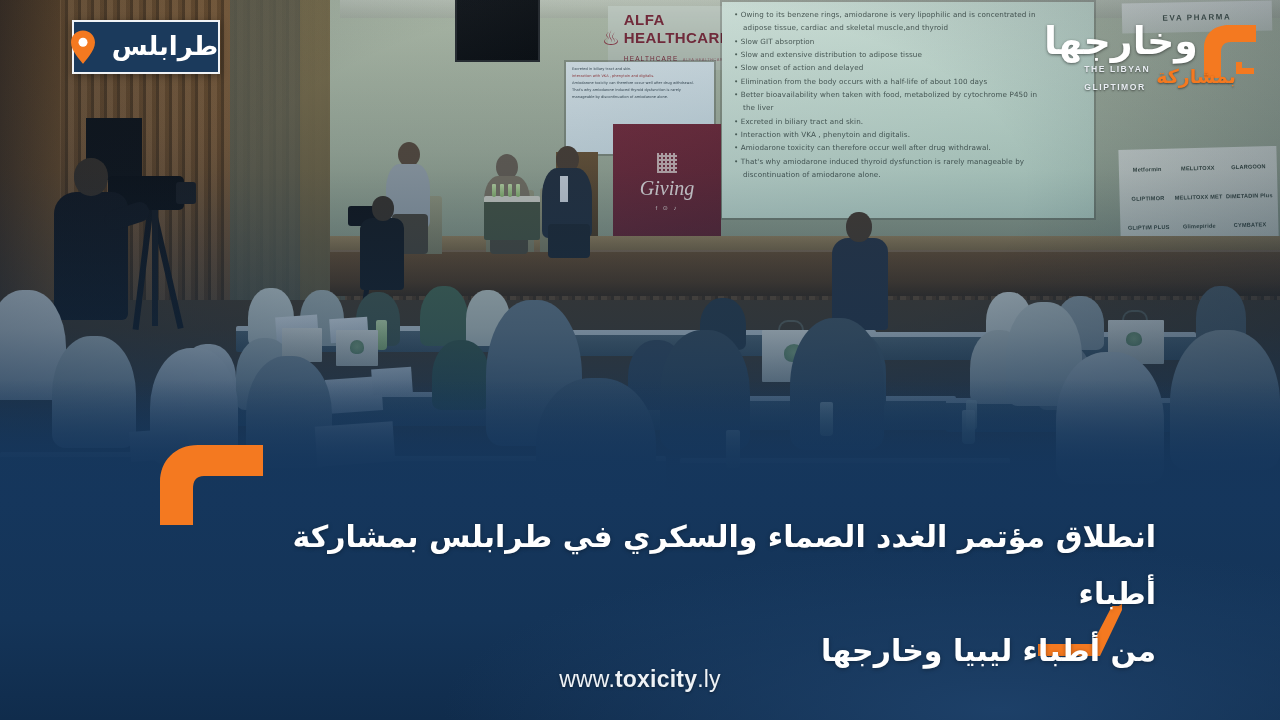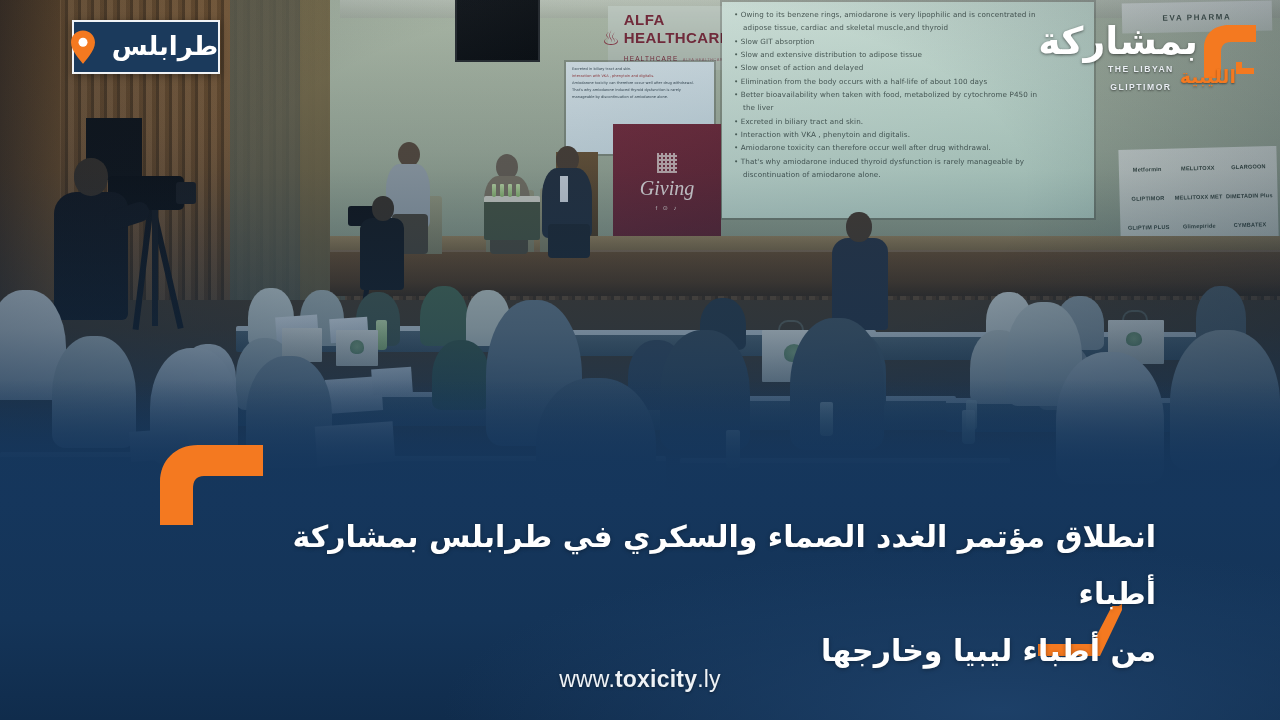--- a/index.html
+++ b/index.html
@@ -304,21 +304,21 @@
     font-family:"DejaVu Sans","Liberation Sans",sans-serif;
     text-shadow:0 1px 3px rgba(0,0,0,.5);
   }
   .brand-mark { position:relative; width:62px; height:58px; flex:0 0 auto; margin-right:4px; }
   .brand-sub-wrap { position:absolute; right:30px; top:44px; display:flex; align-items:center; gap:6px; direction:rtl; }
   .brand-ar2 {
     color:#f47920; font-size:19px; font-weight:bold; line-height:1;
     font-family:"DejaVu Sans","Liberation Sans",sans-serif;
     text-shadow:0 1px 2px rgba(0,0,0,.45);
   }
-  .brand-en { text-align:center; }
+  .brand-en { text-align:left; }
   .brand-en-1, .brand-en-2 {
     color:#e9eef3; font-size:8.6px; font-weight:bold; letter-spacing:1.5px; line-height:1.18;
     font-family:"Liberation Sans",sans-serif; text-shadow:0 1px 2px rgba(0,0,0,.55);
   }
 
   
   .headline {
     position:absolute; right:124px; top:508px; width:906px;
     direction:rtl; text-align:right;
     color:#ffffff;
@@ -559,24 +559,24 @@
   </div>
 
   <div class="brand">
     <div class="brand-row">
       <span class="brand-mark">
         <svg viewBox="0 0 62 58" width="62" height="58" aria-hidden="true">
           <path d="M4 56 L4 26 C4 12 14 3 29 3 L56 3 L56 20 L31 20 C24 20 21 24 21 30 L21 56 Z" fill="#f47920"></path>
           <path d="M36 40 L36 52 L54 52 L54 46 L42 46 L42 40 Z" fill="#f47920"></path>
         </svg>
       </span>
-      <span class="brand-ar">بمشاركة</span>
+      <span class="brand-ar">وخارجها</span>
     </div>
     <div class="brand-sub-wrap">
-      <span class="brand-ar2">الليبية</span>
+      <span class="brand-ar2">بمشاركة</span>
       <span class="brand-en">
         <span class="brand-en-1">THE LIBYAN</span><br>
         <span class="brand-en-2">GLIPTIMOR</span>
       </span>
     </div>
   </div>
 
   <span class="bracket-tl">
     <svg viewBox="0 0 103 81" width="103" height="81" aria-hidden="true">
       <path d="M0 81 L0 38 C0 17 15 1 38 1 L103 1 L103 32 L44 32 C36 32 33 37 33 45 L33 81 Z" fill="#f47920"></path>

